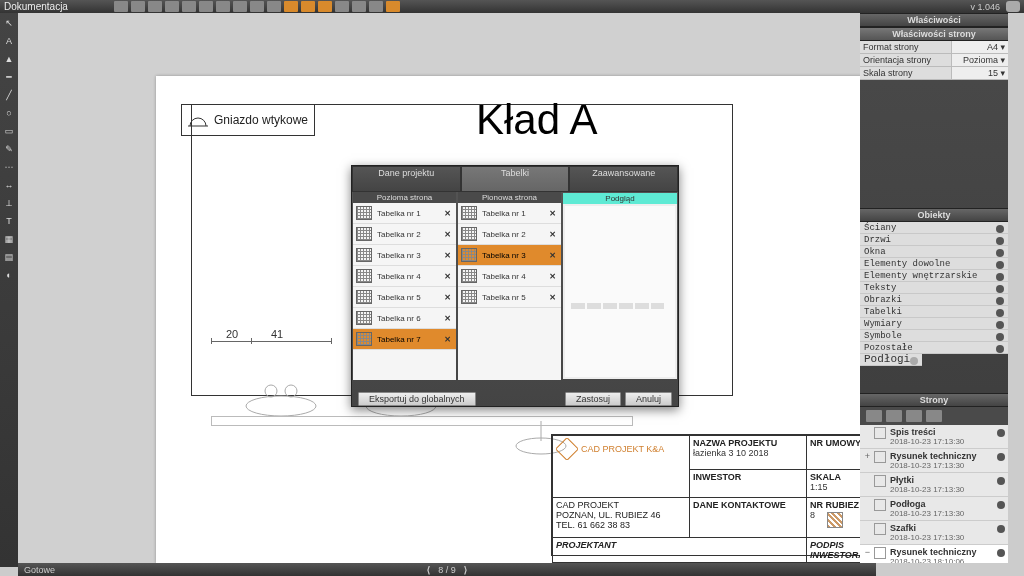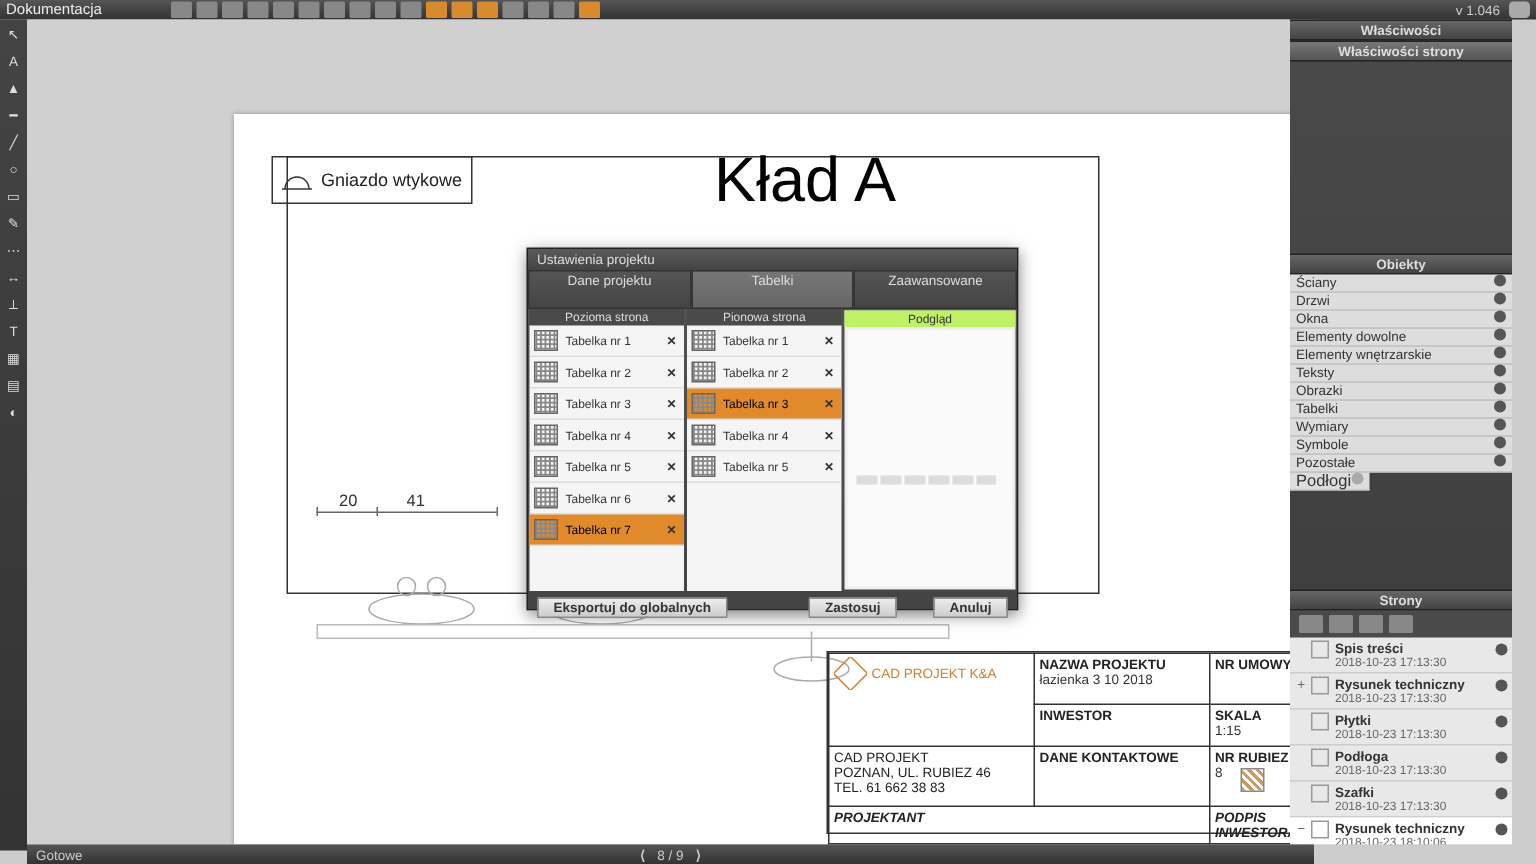--- a/index.html
+++ b/index.html
@@ -27,21 +27,21 @@
 .titleblock td{border:1px solid #333;padding:2px 3px;vertical-align:top;}
 .titleblock table{border-collapse:collapse;width:100%;height:100%;}
 .tb-head{font-weight:bold;font-size:9px;}
 .tb-val{font-size:9px;color:#333;}
 
 .right{position:absolute;top:13px;right:16px;width:148px;height:550px;background:linear-gradient(#4a4a4a,#3a3a3a);color:#ddd;font-size:9px;}
 .panel-title{background:linear-gradient(#666,#444);text-align:center;padding:1px 0;font-size:9px;font-weight:bold;border-top:1px solid #222;border-bottom:1px solid #222;}
 .prop-row{display:flex;background:#ddd;color:#333;font-size:9px;border-bottom:1px solid #bbb;}
 .prop-row .k{flex:1;padding:1px 3px;}
 .prop-row .v{flex:0 0 50px;padding:1px 3px;background:#eee;border-left:1px solid #bbb;display:flex;justify-content:flex-end;}
-.obj-row{display:flex;align-items:flex-start;background:#ddd;color:#333;padding:0 4px;height:11px;border-bottom:1px solid #c8c8c8;}
+.obj-row{display:flex;align-items:flex-end;background:#ddd;color:#333;padding:0 4px;height:11px;border-bottom:1px solid #c8c8c8;font-family:Liberation Mono, monospace;}
 .obj-row .eye{margin-left:auto;width:8px;height:8px;border-radius:50%;background:#555;}
 .obj-row.dim .eye{background:#aaa;}
 .pages-icons{display:flex;gap:4px;padding:3px 6px;background:#4a4a4a;}
 .pages-icons .pi{width:16px;height:12px;background:#888;border-radius:1px;}
 .pages-list{background:#e8e8e8;color:#333;max-height:138px;overflow:hidden;}
 .page-row{display:flex;align-items:flex-start;padding:2px 3px;border-bottom:1px solid #ccc;font-size:9px;}
 .page-row .chk{width:10px;height:10px;border:1px solid #999;margin-right:4px;flex-shrink:0;}
 .page-row .pl{flex:1;}
 .page-row .pname{font-weight:bold;font-size:9px;}
 .page-row .pdate{font-size:8px;color:#666;}
@@ -61,21 +61,21 @@
 .dlg-body{display:flex;height:188px;padding:0;}
 .col{flex:0 0 103px;margin:0 1px;display:flex;flex-direction:column;}
 .col.preview{flex:1;background:#eee;margin:1px;}
 .col-head{text-align:center;font-size:8px;padding:1px 0;background:#4a4a4a;}
 .col-list{flex:1;background:#f5f5f5;color:#333;overflow:hidden;}
 .trow{display:flex;align-items:center;height:20px;border-bottom:1px solid #ddd;padding:0 3px;font-size:8px;}
 .trow .gicon{width:14px;height:12px;background:repeating-linear-gradient(0deg,#888,#888 1px,transparent 1px,transparent 3px),repeating-linear-gradient(90deg,#888,#888 1px,transparent 1px,transparent 3px);background-size:3px 3px;border:1px solid #666;margin-right:5px;flex-shrink:0;}
 .trow .tx{flex:1;}
 .trow .x{font-weight:bold;color:#333;padding:0 2px;}
 .trow.sel{background:#e08a2c;color:#000;}
-.dlg-foot{display:flex;padding:4px 6px;gap:24px;height:22px;align-items:flex-start;font-weight:bold;}
+.dlg-foot{display:flex;padding:4px 6px;gap:4px;height:22px;align-items:flex-end;}
 .btn{background:linear-gradient(#eee,#ccc);color:#333;border:1px solid #888;padding:1px 10px;font-size:9px;border-radius:1px;}
 .dlg-foot .sp{flex:1;}
 .preview-content{position:absolute;bottom:40%;left:5%;width:90%;height:8px;}
 .preview-content .cell{display:inline-block;width:14%;height:6px;background:#ddd;margin:0 1%;}
 .pv-wrap{position:relative;height:100%;background:#fafafa;margin:2px;}
 
 .dim-line{position:absolute;border-top:1px solid #666;}
 .dim-tick{position:absolute;width:0;height:6px;border-left:1px solid #666;}
 </style>
 </head>
@@ -218,20 +218,34 @@
       </div>
 
       <div style="position:absolute;right:8px;bottom:28px;width:14px;height:14px;background:repeating-linear-gradient(45deg,#c96,#c96 2px,#fff 2px,#fff 4px);border:1px solid #888;"></div>
     </div>
   </div>
 </div>
 
 <div class="right">
   <div class="panel-title">Właściwości</div>
   <div class="panel-title" style="background:linear-gradient(#777,#555);">Właściwości strony</div>
+  <div id="prop-rows">
+      <div class="prop-row">
+        <div class="k">Format strony</div>
+        <div class="v">A4 ▾</div>
+      </div>
+      <div class="prop-row">
+        <div class="k">Orientacja strony</div>
+        <div class="v">Pozioma ▾</div>
+      </div>
+      <div class="prop-row">
+        <div class="k">Skala strony</div>
+        <div class="v">15 ▾</div>
+      </div>
+    </div>
 
   <div style="height:128px;"></div>
 
   <div class="panel-title">Obiekty</div>
   <div id="obj-rows">
       <div class="obj-row">
         <span>Ściany</span>
         <span class="eye"></span>
       </div>
       <div class="obj-row">
@@ -350,21 +364,20 @@
 <div class="bottombar">
   <div class="gotowe">Gotowe</div>
   <div class="pager">
     <span class="arrow">⟨</span>
     <span>8 / 9</span>
     <span class="arrow">⟩</span>
   </div>
 </div>
 
 <div class="dialog">
-  <div class="dlg-title">Ustawienia projektu</div>
   <div class="dlg-tabs">
     <div class="dlg-tab">Dane projektu</div>
     <div class="dlg-tab active">Tabelki</div>
     <div class="dlg-tab">Zaawansowane</div>
   </div>
   <div class="dlg-body">
     <div class="col">
       <div class="col-head">Pozioma strona</div>
       <div class="col-list" id="dlg-left">
           <div class="trow">
@@ -428,21 +441,21 @@
             <span class="x">✕</span>
           </div>
           <div class="trow">
             <span class="gicon"></span>
             <span class="tx">Tabelka nr 5</span>
             <span class="x">✕</span>
           </div>
         </div>
     </div>
     <div class="col preview">
-      <div class="col-head" style="background:#bef264;color:#333;">Podgląd</div>
+      <div class="col-head" style="background:#5eead4;color:#333;">Podgląd</div>
       <div class="pv-wrap">
         <div class="preview-content">
           <span class="cell"></span><span class="cell"></span><span class="cell"></span><span class="cell"></span><span class="cell"></span><span class="cell"></span>
         </div>
       </div>
     </div>
   </div>
   <div class="dlg-foot">
     <div class="btn">Eksportuj do globalnych</div>
     <div class="sp"></div>

